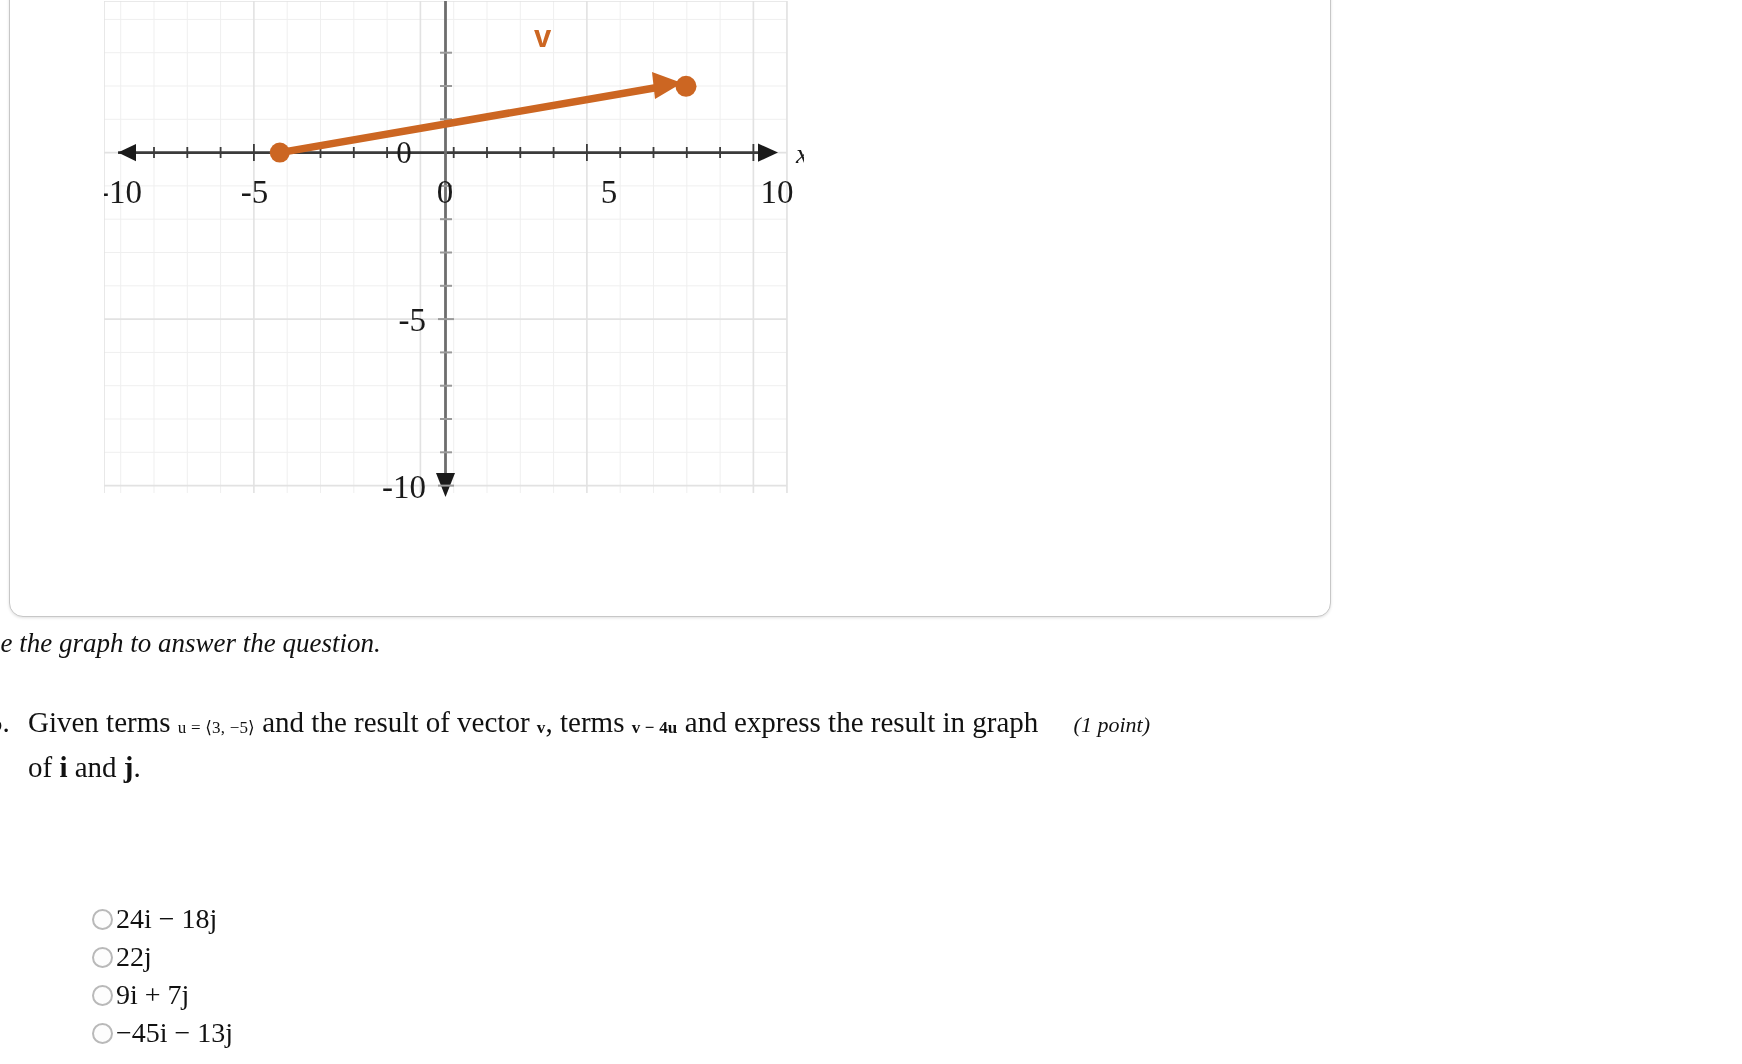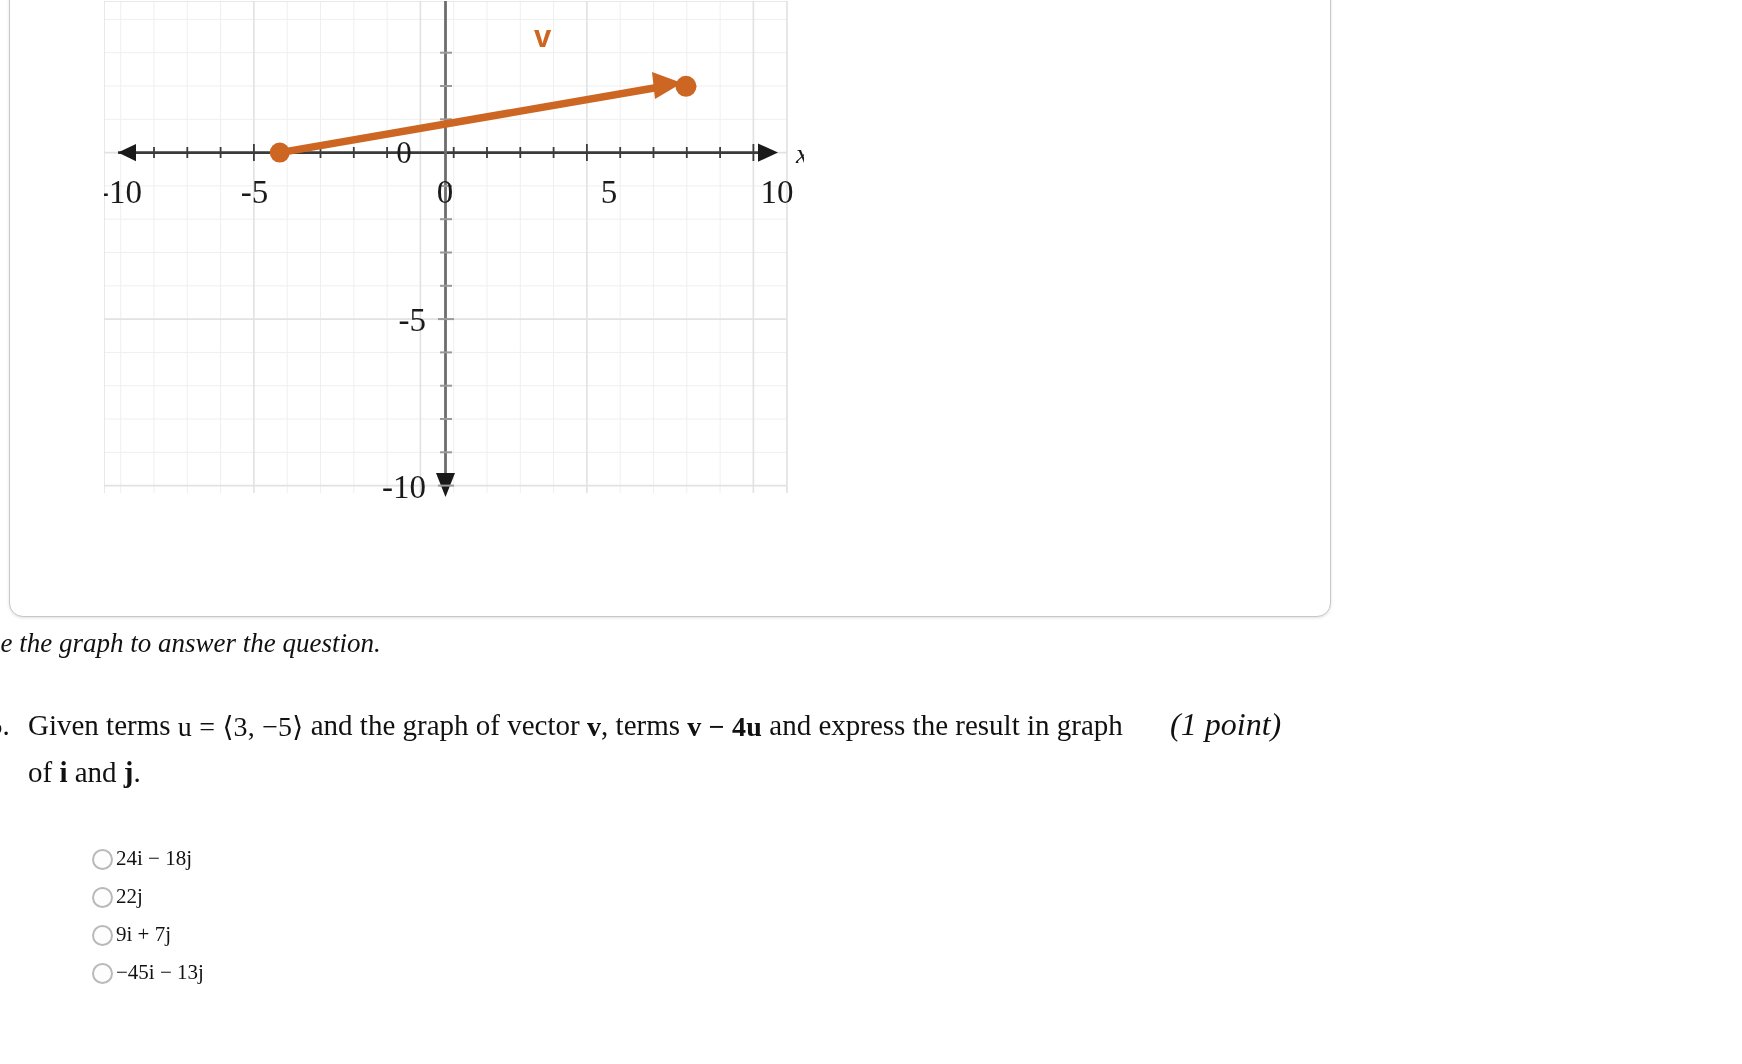--- a/index.html
+++ b/index.html
@@ -68,38 +68,38 @@
 
   .q-num {
     display: inline-block;
     width: 40px;
     text-align: left;
   }
 
   .q-indent { display: inline-block; width: 40px; }
 
   .mathspan {
-    font-size: 28px;
+    font-size: 17px;
     vertical-align: -1px;
     letter-spacing: 0.2px;
   }
   .mathspan b { font-family: "Liberation Serif", serif; }
 
   .points {
     font-style: italic;
-    font-size: 32px;
-    margin-left: 40px;
+    font-size: 22px;
+    margin-left: 28px;
   }
 
   
   #options {
     position: absolute;
     left: 92px;
-    top: 840px;
-    font-size: 21px;
+    top: 900px;
+    font-size: 28px;
     line-height: 1.22;
   }
   .option-row {
     display: flex;
     align-items: center;
     height: 38px;
   }
   .radio {
     width: 21px;
     height: 21px;
@@ -240,21 +240,21 @@
     </svg>
   </div>
 </div>
 
 <div id="prompt">se the graph to answer the question.</div>
 
 <div id="question-block">
   <span class="q-line">
     <span class="q-num">5.</span><span>Given terms</span>
     <span class="mathspan">u = ⟨3, −5⟩</span>
-    <span>and the graph of vector</span>
+    <span>and the result of vector</span>
     <span class="mathspan"><b>v</b></span><span>, terms</span>
     <span class="mathspan"><b>v − 4u</b></span>
     <span>and express the result in graph</span>
     <span class="points">(1 point)</span>
   </span>
   <span class="q-line">
     <span class="q-indent"></span><span>of</span>
     <b>i</b>
     <span>and</span>
     <b>j</b><span>.</span>

